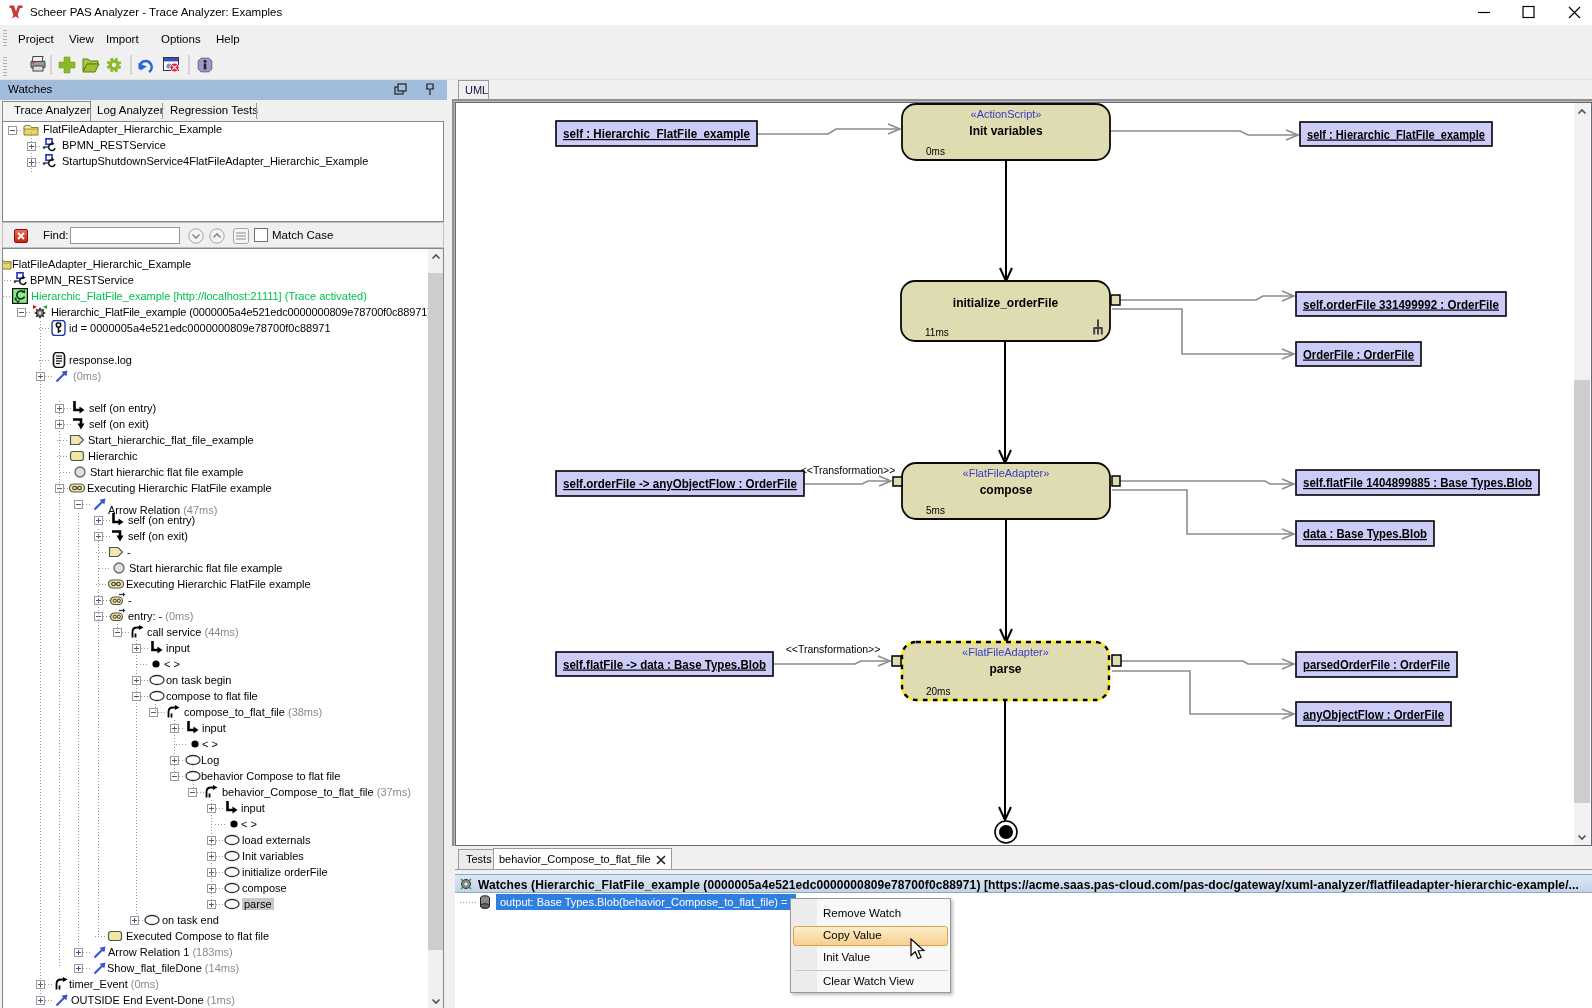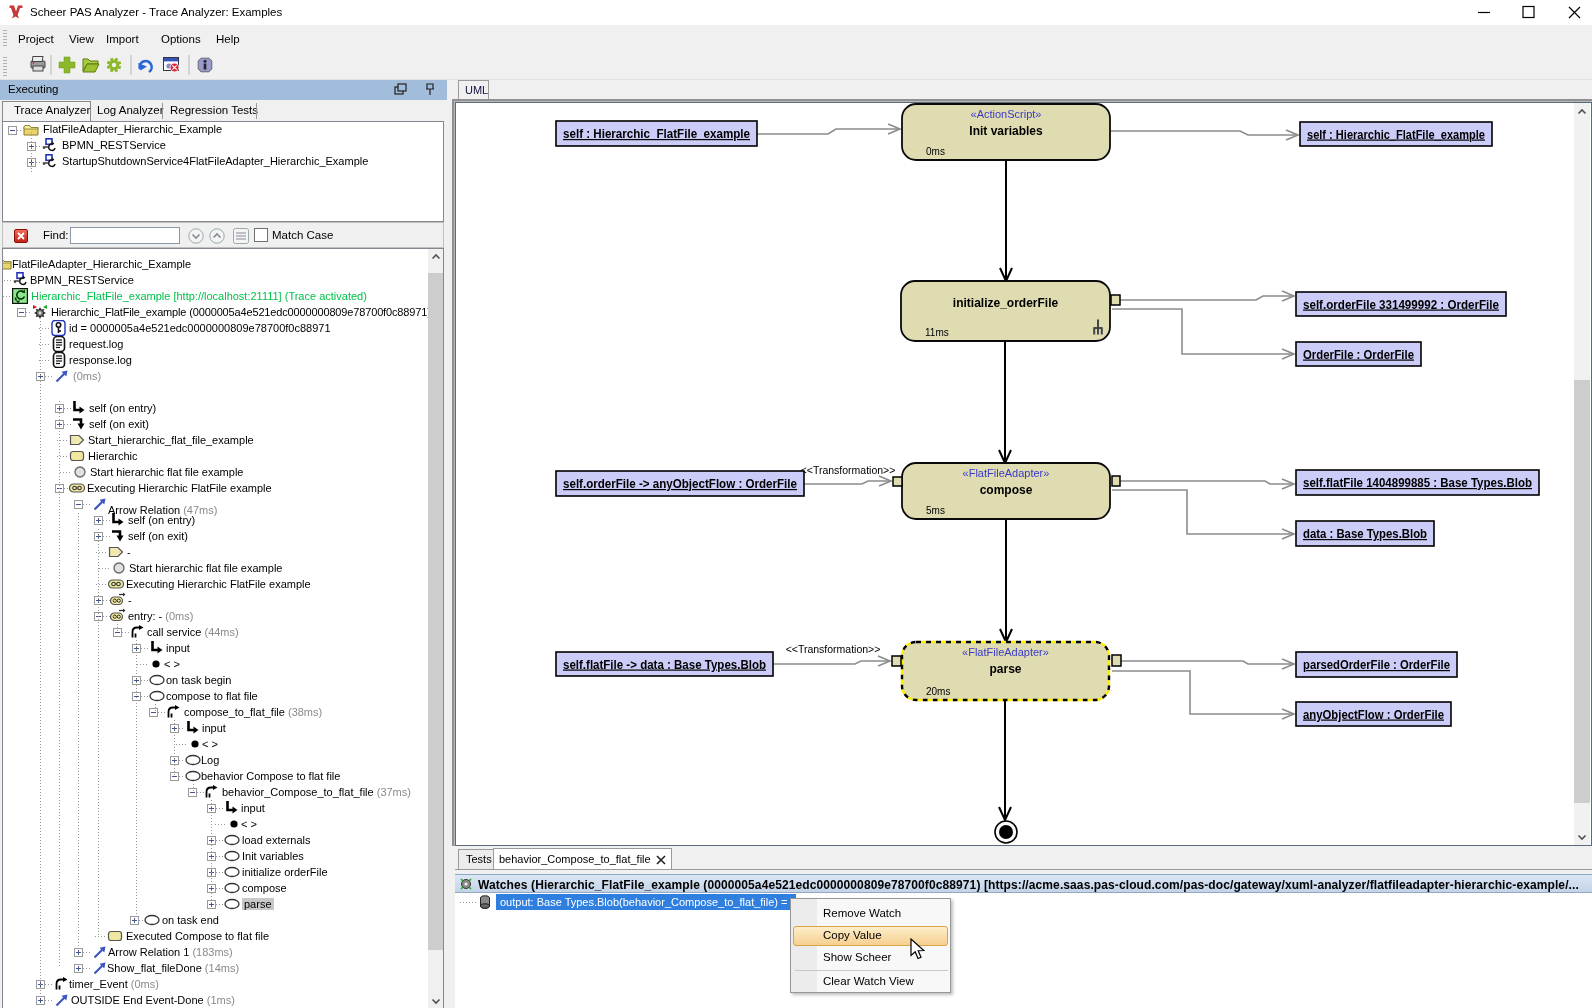--- a/index.html
+++ b/index.html
@@ -73,21 +73,21 @@
       </g>
       <line x1="189" y1="2" x2="189" y2="22" stroke="#b8b8b8"></line>
       <g transform="translate(205,12)">
         <path d="M-4,-6.8 L4,-6.8 L6.8,-4 L6.8,4 L4,6.8 L-4,6.8 L-6.8,4 L-6.8,-4 Z" fill="#9a9ac8" stroke="#667"></path>
         <rect x="-1.3" y="-1.5" width="2.6" height="6" fill="#223"></rect>
         <circle cx="0" cy="-3.8" r="1.5" fill="#223"></circle>
       </g>
     </svg>
 </div>
 <div class="abs" style="left:0;top:80px;width:447px;height:20px;background:#a2bcdb">
-<span style="position:absolute;left:8px;top:3px;font-size:11.5px">Executing</span>
+<span style="position:absolute;left:8px;top:3px;font-size:11.5px">Watches</span>
 <svg width="50" height="16" viewBox="0 0 50 16" style="position:absolute;left:390px;top:2px">
       <rect x="5" y="5" width="8" height="7" fill="none" stroke="#222" stroke-width="1.2"></rect>
       <rect x="8" y="2" width="8" height="7" fill="#a2bcdb" stroke="#222" stroke-width="1.2"></rect>
       <path d="M37,2 h6 v5 h-6 z M36,7 h8 M40,7 v6" stroke="#222" stroke-width="1.2" fill="none"></path>
     </svg>
 </div>
 <div class="abs" style="left:0;top:100px;width:447px;height:21px;background:#f0f0f0">
 <div class="abs" style="left:2px;top:1px;width:89px;height:21px;background:#f3f3f3;border:1px solid #8a8a8a;border-bottom:none"></div>
 <span style="position:absolute;left:14px;top:4px;font-size:11.5px">Trace Analyzer</span>
 <span style="position:absolute;left:97px;top:4px;font-size:11.5px">Log Analyzer</span>
@@ -240,35 +240,20 @@
         <div class="hdot" style="left:36px;top:8px;width:12px"></div>
         <div style="position:absolute;left:48px;top:0;width:16px;height:16px">
           <svg width="16" height="16" viewBox="0 0 16 16" style="position:absolute;top:0;left:0">
             <rect x="1" y="0.5" width="13" height="15" rx="3" fill="white" stroke="#2233bb" stroke-width="1.4"></rect>
             <circle cx="7.5" cy="5" r="2.2" fill="none" stroke="#111" stroke-width="1.6"></circle>
             <line x1="7.5" y1="7.2" x2="7.5" y2="13" stroke="#111" stroke-width="1.6"></line>
             <line x1="7.5" y1="11" x2="10" y2="11" stroke="#111" stroke-width="1.6"></line>
           </svg>
         </div>
         <span style="position:absolute;left:66px;top:1.5px;white-space:pre;">id = 0000005a4e521edc0000000809e78700f0c88971</span>
-      </div>
-<div style="position:absolute;left:0;top:335px;width:428px;height:16px">
-        <div class="hdot" style="left:36px;top:8px;width:12px"></div>
-        <div style="position:absolute;left:48px;top:0;width:16px;height:16px">
-          <svg width="16" height="16" viewBox="0 0 16 16" style="position:absolute;top:0;left:0">
-            <rect x="2.5" y="0.5" width="11" height="15" rx="3.5" fill="white" stroke="#111" stroke-width="1.6"></rect>
-            <g stroke="#111" stroke-width="1.2">
-              <line x1="5" y1="4" x2="11" y2="4"></line>
-              <line x1="5" y1="6.5" x2="11" y2="6.5"></line>
-              <line x1="5" y1="9" x2="11" y2="9"></line>
-              <line x1="5" y1="11.5" x2="9" y2="11.5"></line>
-            </g>
-          </svg>
-        </div>
-        <span style="position:absolute;left:66px;top:1.5px;white-space:pre;">request.log</span>
       </div>
 <div style="position:absolute;left:0;top:351px;width:428px;height:16px">
         <div class="hdot" style="left:36px;top:8px;width:12px"></div>
         <div style="position:absolute;left:48px;top:0;width:16px;height:16px">
           <svg width="16" height="16" viewBox="0 0 16 16" style="position:absolute;top:0;left:0">
             <rect x="2.5" y="0.5" width="11" height="15" rx="3.5" fill="white" stroke="#111" stroke-width="1.6"></rect>
             <g stroke="#111" stroke-width="1.2">
               <line x1="5" y1="4" x2="11" y2="4"></line>
               <line x1="5" y1="6.5" x2="11" y2="6.5"></line>
               <line x1="5" y1="9" x2="11" y2="9"></line>
@@ -997,18 +982,18 @@
       <ellipse cx="6" cy="11" rx="4.5" ry="2.2" fill="#666" stroke="#222"></ellipse>
     </svg>
 <div class="abs" style="left:41px;top:1px;width:300px;height:16px;background:#2e7fe0"></div>
 <span style="position:absolute;left:45px;top:2.5px;color:#fff;white-space:pre">output: Base Types.Blob(behavior_Compose_to_flat_file) = BLOB</span>
 </div>
 <div class="abs" style="left:790px;top:898px;width:161px;height:95px;background:#f8f8f8;border:1px solid #979797;box-shadow:2px 2px 3px rgba(0,0,0,0.25)">
 <div class="abs" style="left:0;top:0;width:26px;height:93px;background:#ececec"></div>
 <span style="position:absolute;left:32px;top:8px;font-size:11.5px">Remove Watch</span>
 <div class="abs" style="left:2px;top:27px;width:155px;height:20px;background:linear-gradient(#fdeeca,#f7cf8f);border:1px solid #d9a34a;border-radius:3px"></div>
 <span style="position:absolute;left:32px;top:30px;font-size:11.5px">Copy Value</span>
-<span style="position:absolute;left:32px;top:52px;font-size:11.5px">Show Scheer</span>
+<span style="position:absolute;left:32px;top:52px;font-size:11.5px">Init Value</span>
 <div class="abs" style="left:4px;top:71px;width:153px;height:1px;background:#c8c8c8"></div>
 <span style="position:absolute;left:32px;top:76px;font-size:11.5px">Clear Watch View</span>
 </div>
 <svg width="18" height="22" viewBox="0 0 18 22" style="position:absolute;left:910px;top:938px">
     <path d="M1,1 L1,17.5 L5.2,13.7 L8,20.5 L11,19.2 L8.2,12.7 L13.8,12.5 Z" fill="#fff" stroke="#000" stroke-width="1.2"></path>
   </svg>
 </body></html>

